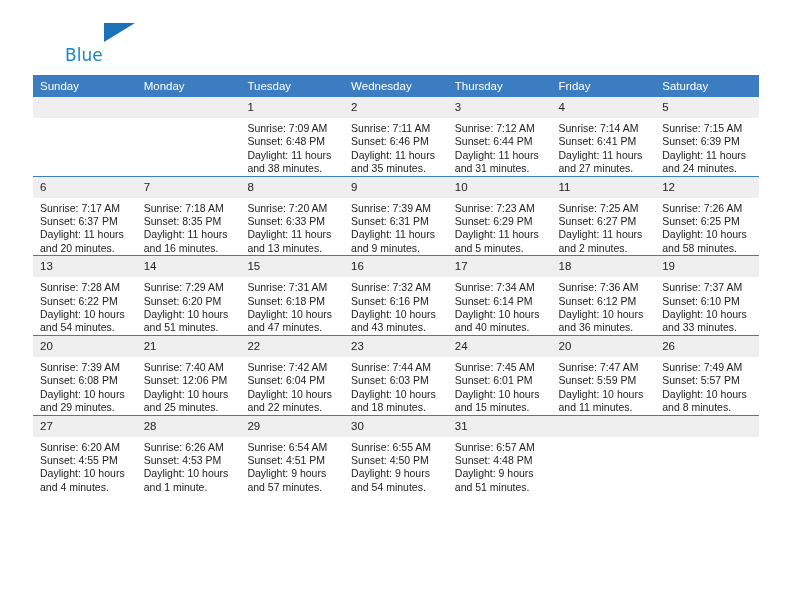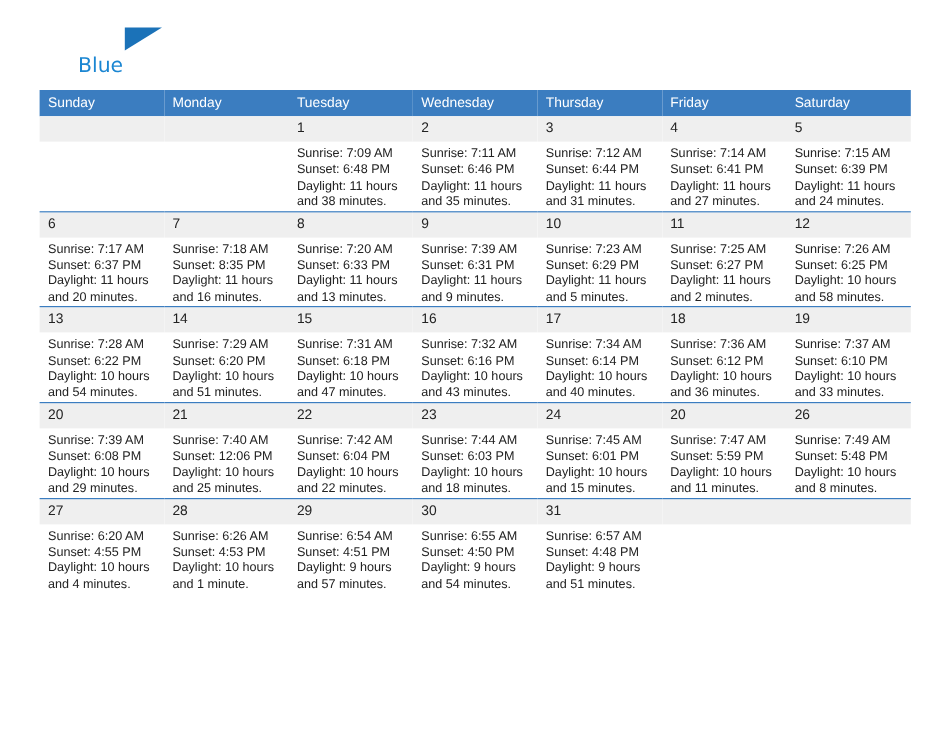--- a/index.html
+++ b/index.html
@@ -399,21 +399,21 @@
               <div>Sunrise: 7:47 AM</div>
               <div>Sunset: 5:59 PM</div>
               <div>Daylight: 10 hours</div>
               <div>and 11 minutes.</div>
             </div>
           </td>
           <td>
             <div class="daynum">26</div>
             <div class="cellbody">
               <div>Sunrise: 7:49 AM</div>
-              <div>Sunset: 5:48 PM</div>
+              <div>Sunset: 5:57 PM</div>
               <div>Daylight: 10 hours</div>
               <div>and 8 minutes.</div>
             </div>
           </td>
         </tr>
         <tr class="week">
           <td>
             <div class="daynum">27</div>
             <div class="cellbody">
               <div>Sunrise: 6:20 AM</div>

